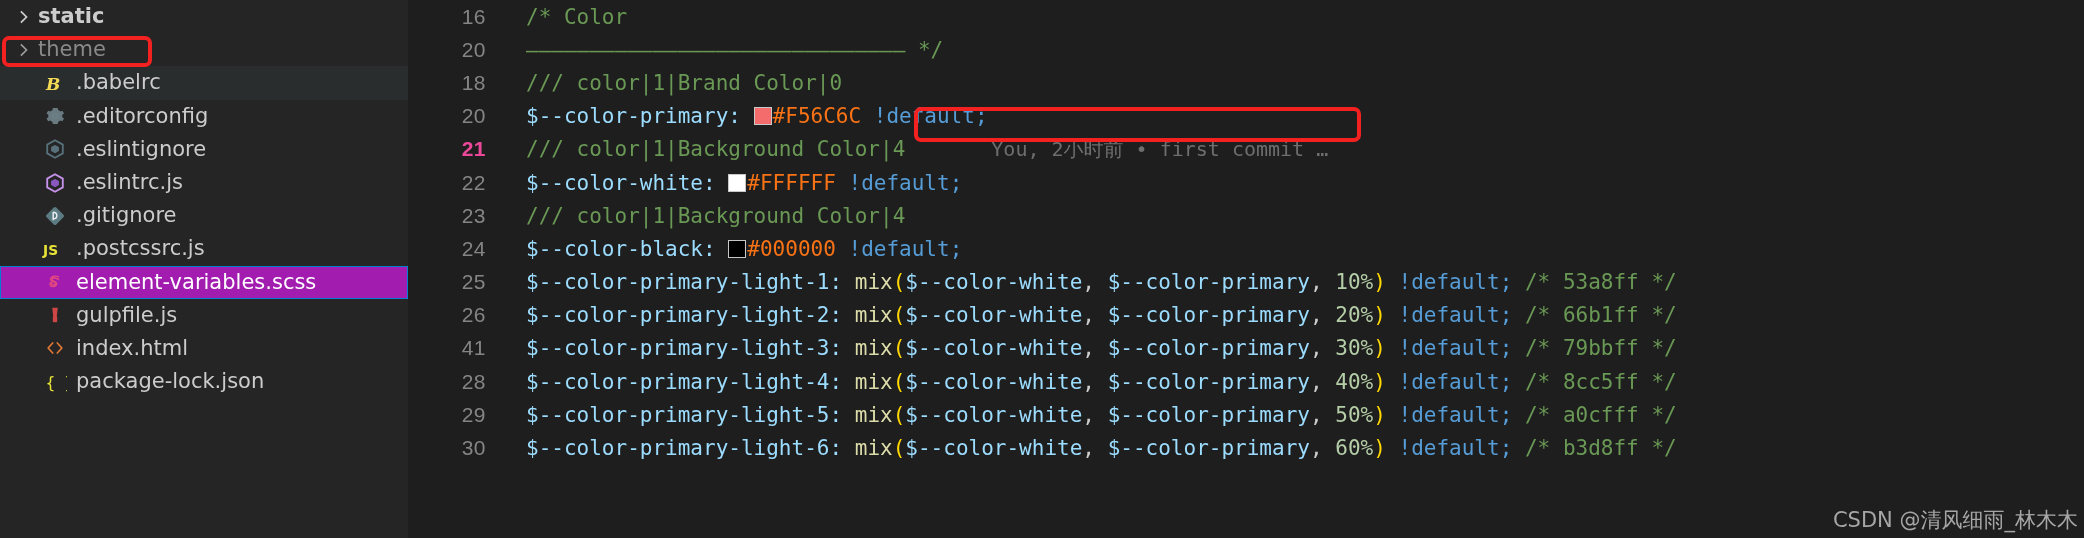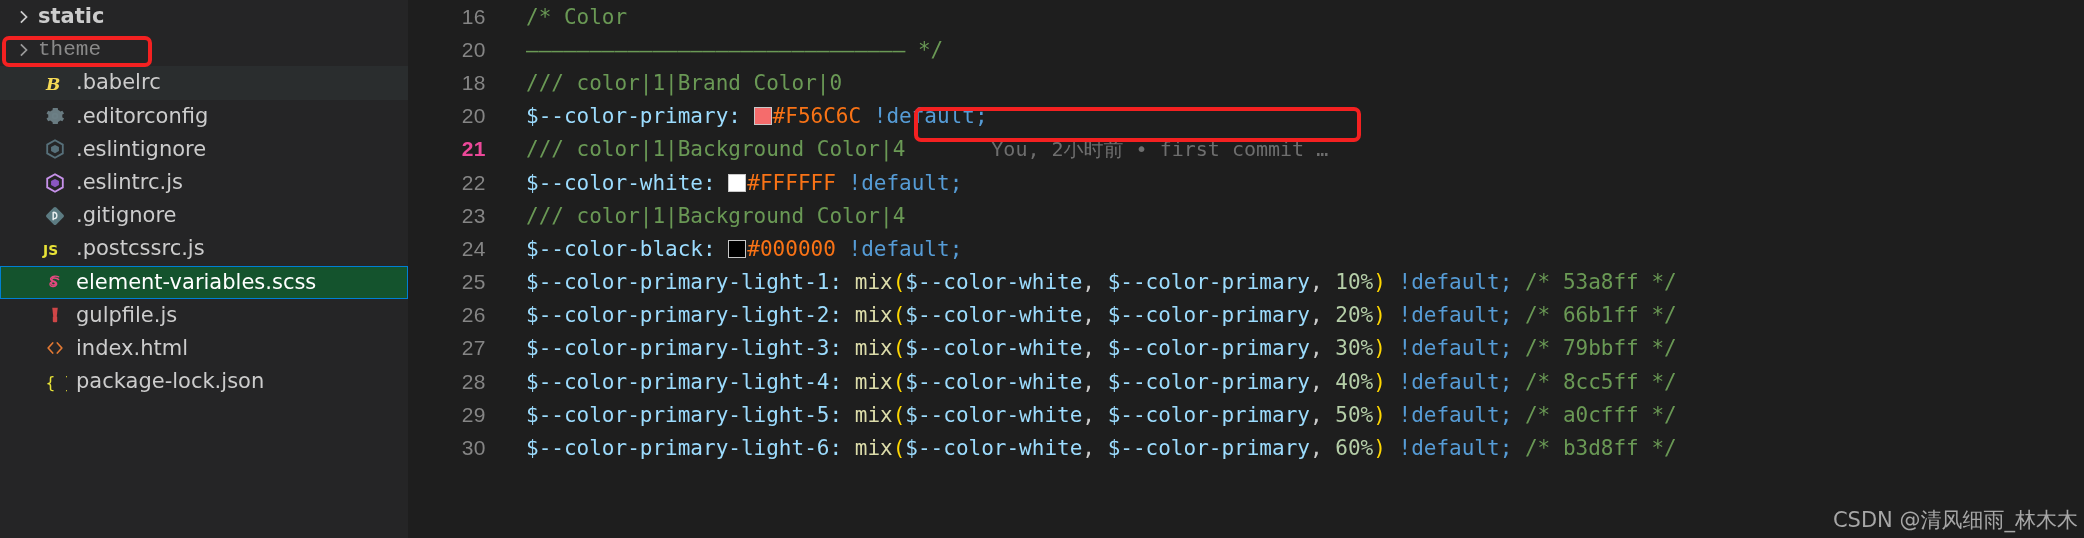--- a/index.html
+++ b/index.html
@@ -38,26 +38,26 @@
     font-size: 21px;
     color: #cccccc;
     font-family: "DejaVu Sans", sans-serif;
     white-space: nowrap;
     position: relative;
   }
   .tree-row.hover {
     background: #2a2d2e;
   }
   .tree-row.selected {
-    background: #14532d;
+    background: #a21caf;
     color: #ffffff;
     outline: 1px solid #007fd4;
     outline-offset: -1px;
   }
-  .tree-row.dim .label { color: #8a8a8a; font-family: Liberation Mono, monospace; }
+  .tree-row.dim .label { color: #8a8a8a; }
   .twisty {
     width: 28px;
     min-width: 28px;
     display: flex;
     align-items: center;
     justify-content: center;
     color: #cccccc;
   }
   .twisty svg { display:block; }
   .ficon {
@@ -363,21 +363,21 @@
         <span class="gutter">25</span>
         <span class="ctext"><span class="t-var">$--color-primary-light-1:</span><span class="t-plain"> </span><span class="t-fn">mix</span><span class="t-paren">(</span><span class="t-var">$--color-white</span><span class="t-punct">, </span><span class="t-var">$--color-primary</span><span class="t-punct">, </span><span class="t-num">10%</span><span class="t-paren">)</span><span class="t-plain"> </span><span class="t-kw">!default</span><span class="t-kw">;</span><span class="t-plain"> </span><span class="t-comment">/* 53a8ff */</span></span>
       </div>
 
       <div class="cline">
         <span class="gutter">26</span>
         <span class="ctext"><span class="t-var">$--color-primary-light-2:</span><span class="t-plain"> </span><span class="t-fn">mix</span><span class="t-paren">(</span><span class="t-var">$--color-white</span><span class="t-punct">, </span><span class="t-var">$--color-primary</span><span class="t-punct">, </span><span class="t-num">20%</span><span class="t-paren">)</span><span class="t-plain"> </span><span class="t-kw">!default</span><span class="t-kw">;</span><span class="t-plain"> </span><span class="t-comment">/* 66b1ff */</span></span>
       </div>
 
       <div class="cline">
-        <span class="gutter">27</span>
+        <span class="gutter">41</span>
         <span class="ctext"><span class="t-var">$--color-primary-light-3:</span><span class="t-plain"> </span><span class="t-fn">mix</span><span class="t-paren">(</span><span class="t-var">$--color-white</span><span class="t-punct">, </span><span class="t-var">$--color-primary</span><span class="t-punct">, </span><span class="t-num">30%</span><span class="t-paren">)</span><span class="t-plain"> </span><span class="t-kw">!default</span><span class="t-kw">;</span><span class="t-plain"> </span><span class="t-comment">/* 79bbff */</span></span>
       </div>
 
       <div class="cline">
         <span class="gutter">28</span>
         <span class="ctext"><span class="t-var">$--color-primary-light-4:</span><span class="t-plain"> </span><span class="t-fn">mix</span><span class="t-paren">(</span><span class="t-var">$--color-white</span><span class="t-punct">, </span><span class="t-var">$--color-primary</span><span class="t-punct">, </span><span class="t-num">40%</span><span class="t-paren">)</span><span class="t-plain"> </span><span class="t-kw">!default</span><span class="t-kw">;</span><span class="t-plain"> </span><span class="t-comment">/* 8cc5ff */</span></span>
       </div>
 
       <div class="cline">
         <span class="gutter">29</span>

